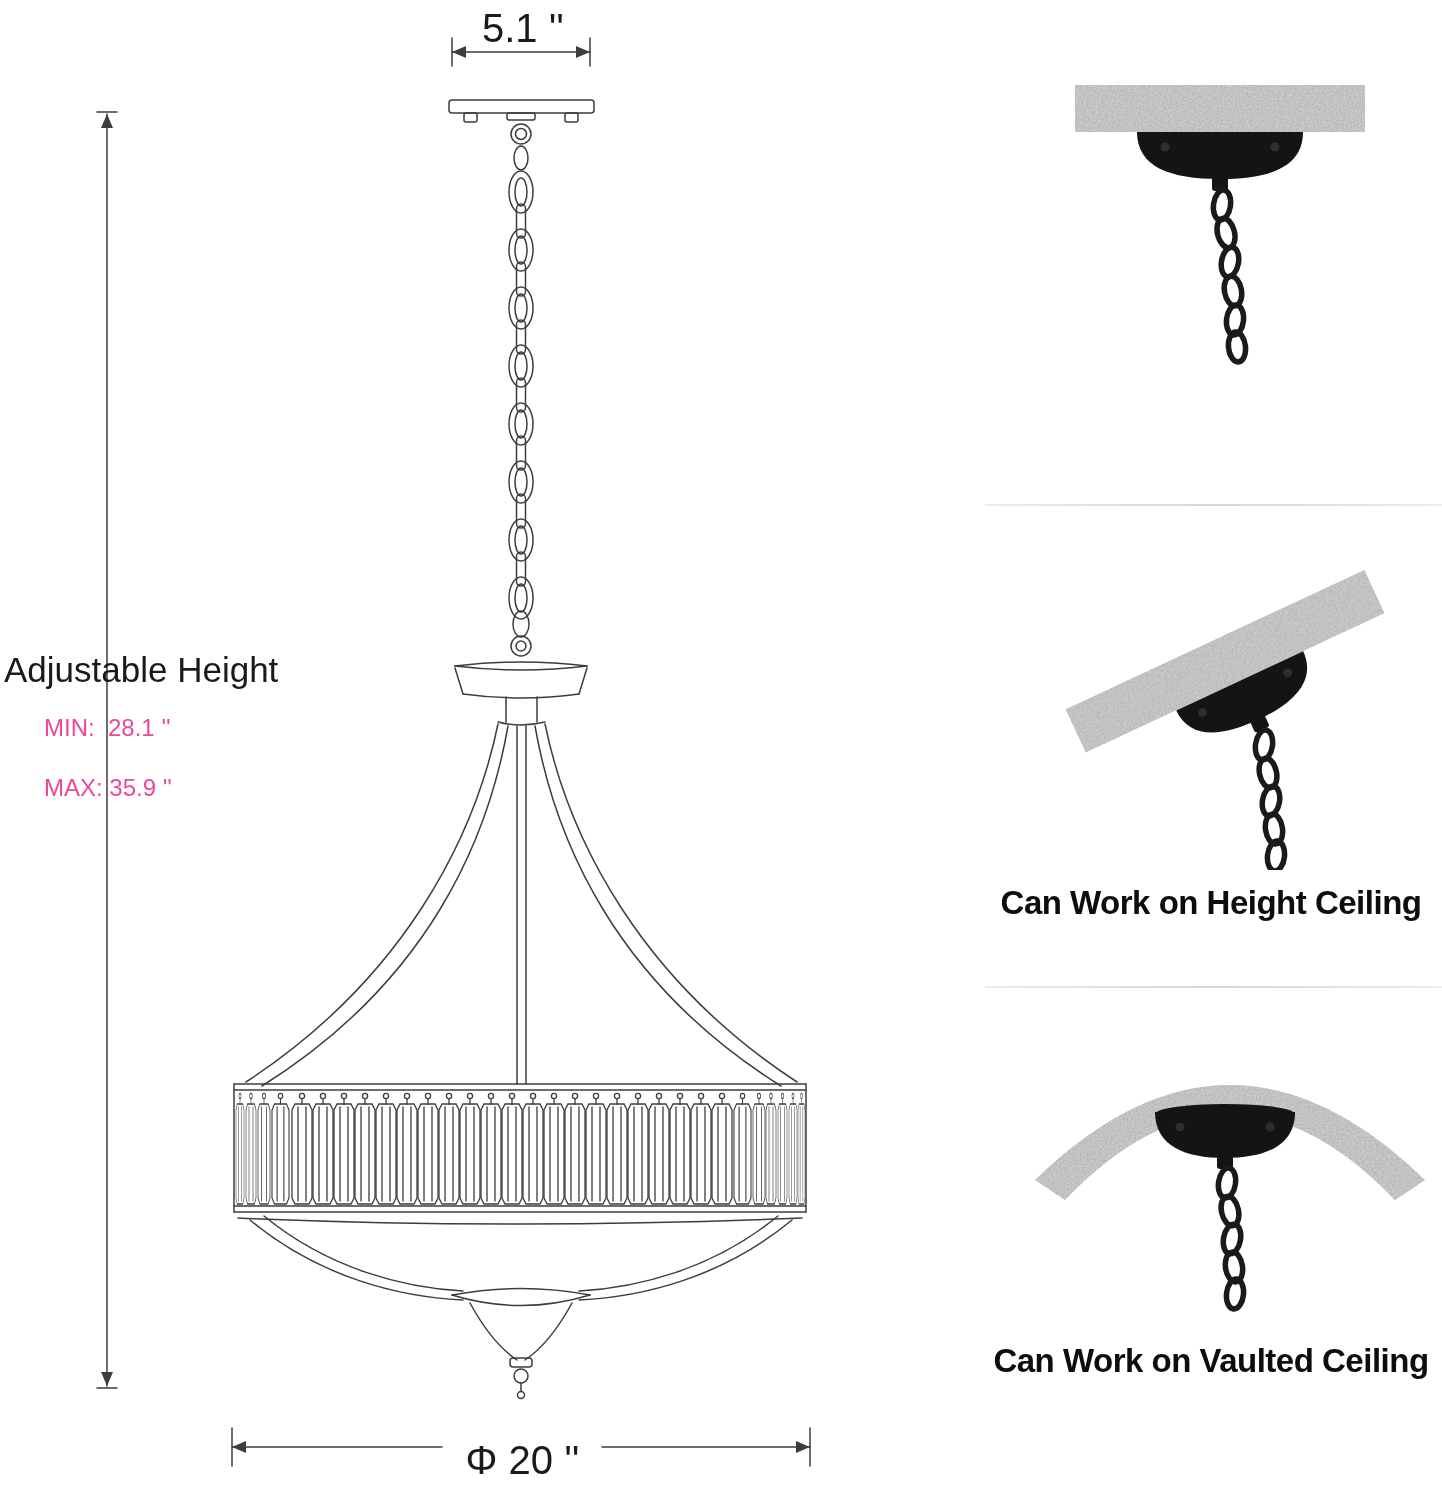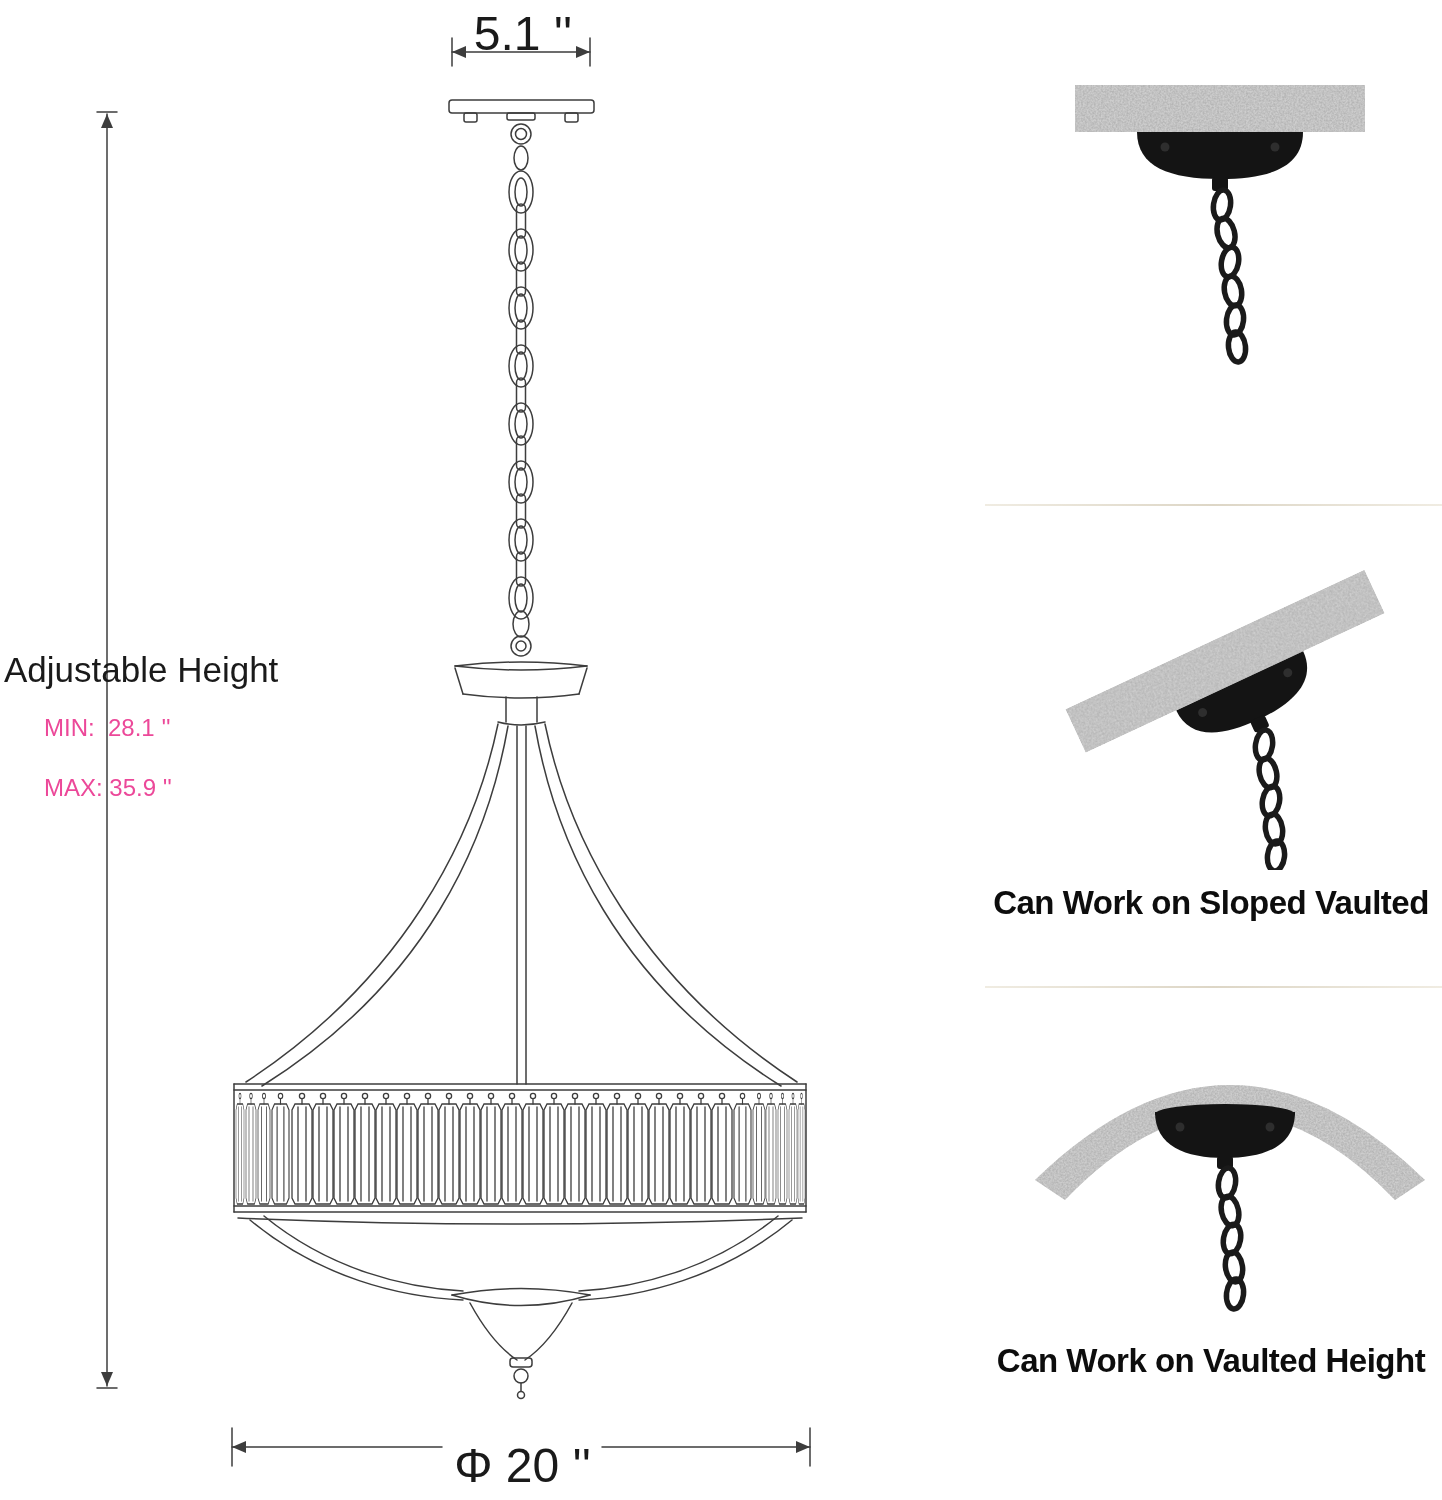--- a/index.html
+++ b/index.html
@@ -1,21 +1,21 @@
 <!DOCTYPE html>
 <html><head>
 <meta charset="utf-8">
 <style>
   html,body{margin:0;padding:0;background:#fff;}
   .stage{
     position:relative;width:1442px;height:1500px;background:#fff;overflow:hidden;
     font-family:"Liberation Sans", sans-serif;color:#111;
   }
   .abs{position:absolute;}
-  .dim-text{font-size:48px;color:#1a1a1a;text-align:center;white-space:pre;}
+  .dim-text{font-size:40px;color:#1a1a1a;text-align:center;white-space:pre;}
   .height-label{font-size:35px;color:#1a1a1a;white-space:pre;}
   .height-val{font-size:24px;color:#ec4899;white-space:pre;}
   .caption{
     left:980px;width:462px;text-align:center;
     font-size:33px;font-weight:700;color:#0d0d0d;letter-spacing:-0.5px;
   }
   .divider{
     left:985px;width:457px;height:2px;
     background:linear-gradient(to right,#f0ece2,#ddd6c6,#f0ece2);
   }
@@ -261,21 +261,21 @@
     </g>
     <g stroke="#1a1a1a" stroke-width="5.5" fill="none">
       <ellipse cx="224" cy="205" rx="8.5" ry="15" transform="rotate(8 224 205)"></ellipse>
       <ellipse cx="228" cy="233" rx="8.5" ry="15" transform="rotate(-12 228 233)"></ellipse>
       <ellipse cx="231" cy="261" rx="8.5" ry="15" transform="rotate(10 231 261)"></ellipse>
       <ellipse cx="234" cy="289" rx="8.5" ry="15" transform="rotate(-8 234 289)"></ellipse>
       <ellipse cx="236" cy="316" rx="8.5" ry="15" transform="rotate(6 236 316)"></ellipse>
     </g>
   </svg>
 
-  <div class="abs caption" style="top:884px;">Can Work on Sloped Vaulted</div>
+  <div class="abs caption" style="top:884px;">Can Work on Height Ceiling</div>
 
   <div class="abs divider" style="top:986px;"></div>
 
   <svg class="abs" style="left:1020px;top:1030px;" width="420" height="310" viewBox="0 0 420 310">
     <defs>
       <filter id="n3" x="0" y="0" width="100%" height="100%">
         <feTurbulence type="fractalNoise" baseFrequency="0.55" numOctaves="2" seed="13" stitchTiles="stitch"></feTurbulence>
         <feColorMatrix type="matrix" values="0 0 0 0 0.38  0 0 0 0 0.38  0 0 0 0 0.38  0 0 0 2 -0.55"></feColorMatrix>
       </filter>
       <clipPath id="c3">
@@ -295,15 +295,15 @@
     </g>
     <g stroke="#1a1a1a" stroke-width="5.5" fill="none">
       <ellipse cx="207" cy="153" rx="8.5" ry="15" transform="rotate(8 207 153)"></ellipse>
       <ellipse cx="210" cy="181" rx="8.5" ry="15" transform="rotate(-12 210 181)"></ellipse>
       <ellipse cx="212" cy="209" rx="8.5" ry="15" transform="rotate(10 212 209)"></ellipse>
       <ellipse cx="214" cy="237" rx="8.5" ry="15" transform="rotate(-8 214 237)"></ellipse>
       <ellipse cx="215" cy="264" rx="8.5" ry="15" transform="rotate(6 215 264)"></ellipse>
     </g>
   </svg>
 
-  <div class="abs caption" style="top:1342px;">Can Work on Vaulted Height</div>
+  <div class="abs caption" style="top:1342px;">Can Work on Vaulted Ceiling</div>
 
 </div>
 
 </body></html>

